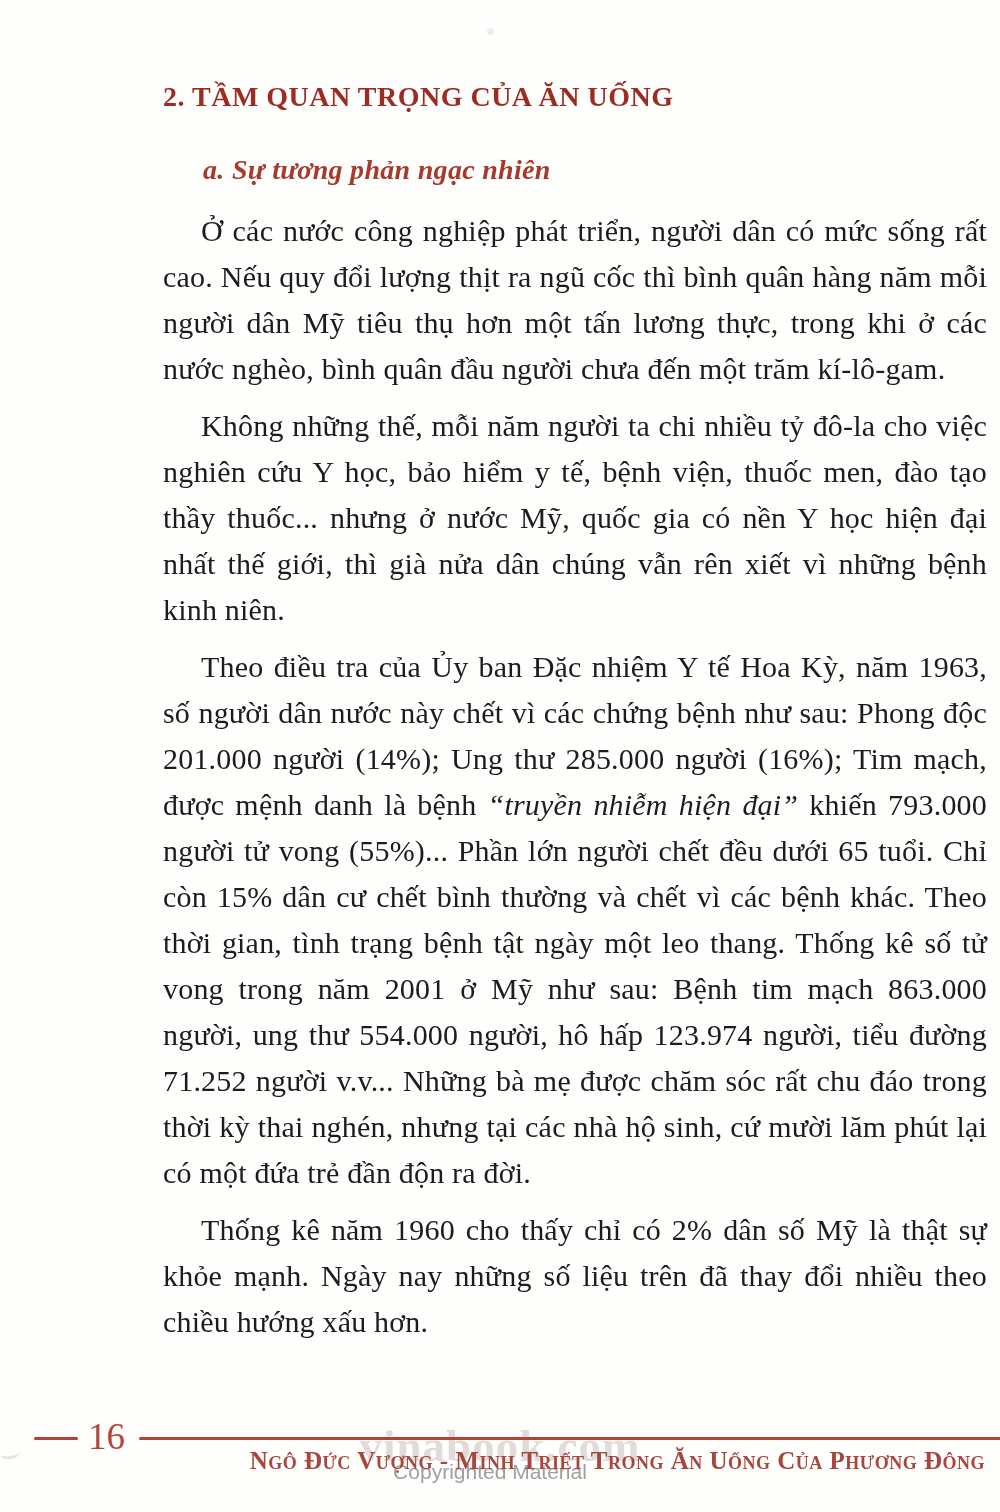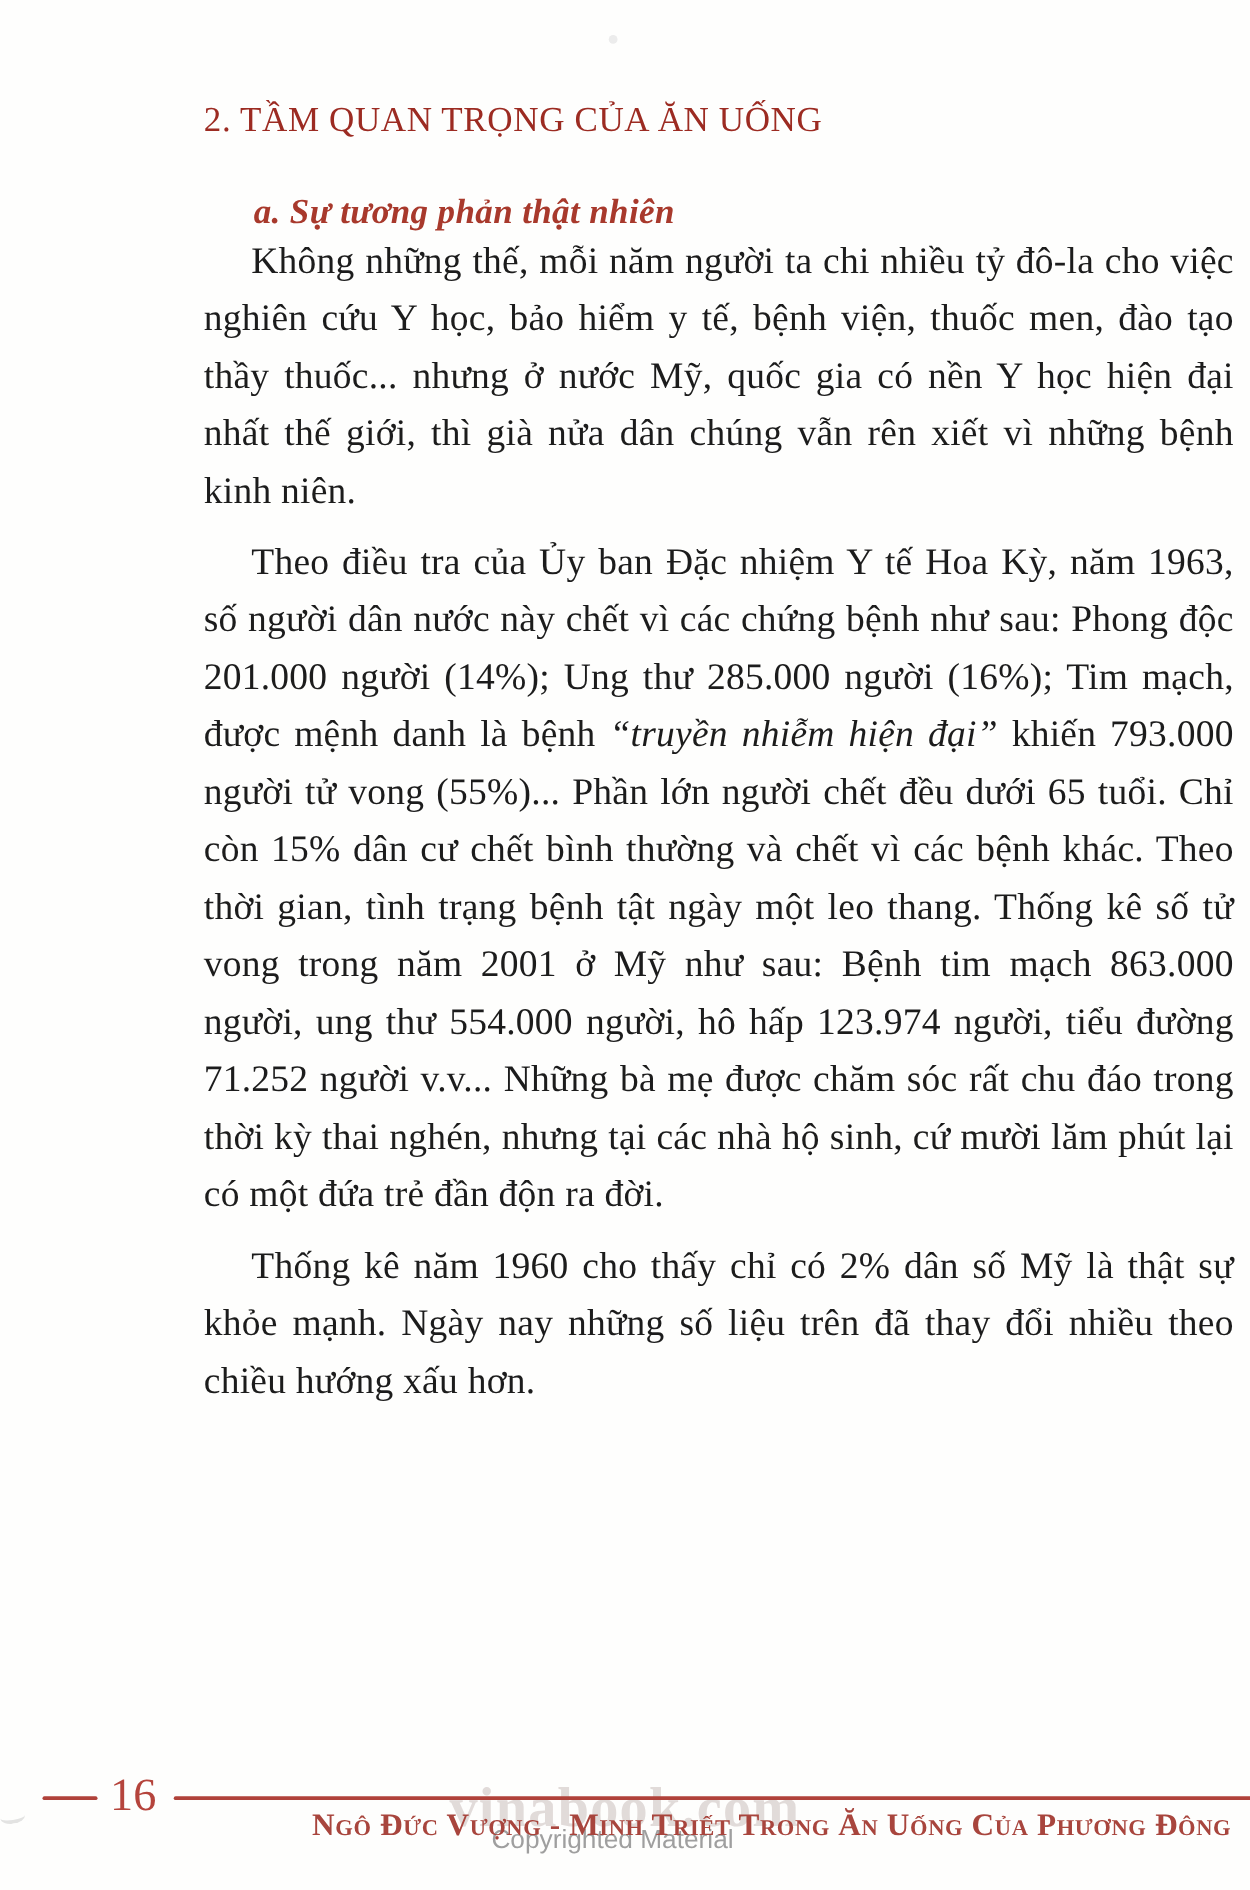--- a/index.html
+++ b/index.html
@@ -9,21 +9,21 @@
   }
   html,body{margin:0;padding:0;background:#ffffff;}
   .page{
     position:relative; width:1000px; height:1512px; background:#fefefd;
     font-family:"Liberation Serif","DejaVu Serif",serif; color:var(--body-ink);
     overflow:hidden;
   }
   .speck{position:absolute;left:487px;top:28px;width:7px;height:7px;border-radius:50%;background:#ececec;}
   .content{position:absolute;left:163px;top:80px;width:824px;}
   h1.heading{
-    margin:0; font-size:28px; line-height:34px; font-weight:400;
+    margin:0; font-size:28px; line-height:34px; font-weight:700;
     color:var(--heading-red); letter-spacing:.5px;
   }
   h2.subheading{
     margin:40px 0 0 40px; font-size:28px; line-height:32px; font-style:italic;
     font-weight:700; color:var(--subheading-red); letter-spacing:.3px;
   }
   p.body{
     margin:0; padding:0; font-size:30px; line-height:46px; text-align:justify;
     text-indent:38px; color:var(--body-ink); letter-spacing:.2px;
   }
@@ -62,22 +62,23 @@
 </style>
 </head>
 <body>
 
 <div class="page">
 
   <div class="speck"></div>
 
   <div class="content">
     <h1 class="heading">2. TẦM QUAN TRỌNG CỦA ĂN UỐNG</h1>
-    <h2 class="subheading">a. Sự tương phản thật nhiên</h2>
+    <h2 class="subheading">a. Sự tương phản ngạc nhiên</h2>
 
+    <p class="body first">Ở các nước công nghiệp phát triển, người dân có mức sống rất cao. Nếu quy đổi lượng thịt ra ngũ cốc thì bình quân hàng năm mỗi người dân Mỹ tiêu thụ hơn một tấn lương thực, trong khi ở các nước nghèo, bình quân đầu người chưa đến một trăm kí-lô-gam.</p>
     <p class="body">Không những thế, mỗi năm người ta chi nhiều tỷ đô-la cho việc nghiên cứu Y học, bảo hiểm y tế, bệnh viện, thuốc men, đào tạo thầy thuốc... nhưng ở nước Mỹ, quốc gia có nền Y học hiện đại nhất thế giới, thì già nửa dân chúng vẫn rên xiết vì những bệnh kinh niên.</p>
     <p class="body"><span>Theo điều tra của Ủy ban Đặc nhiệm Y tế Hoa Kỳ, năm 1963, số người dân nước này chết vì các chứng bệnh như sau: Phong độc 201.000 người (14%); Ung thư 285.000 người (16%); Tim mạch, được mệnh danh là bệnh </span><i class="em">“truyền nhiễm hiện đại”</i><span> khiến 793.000 người tử vong (55%)... Phần lớn người chết đều dưới 65 tuổi. Chỉ còn 15% dân cư chết bình thường và chết vì các bệnh khác. Theo thời gian, tình trạng bệnh tật ngày một leo thang. Thống kê số tử vong trong năm 2001 ở Mỹ như sau: Bệnh tim mạch 863.000 người, ung thư 554.000 người, hô hấp 123.974 người, tiểu đường 71.252 người v.v... Những bà mẹ được chăm sóc rất chu đáo trong thời kỳ thai nghén, nhưng tại các nhà hộ sinh, cứ mười lăm phút lại có một đứa trẻ đần độn ra đời.</span></p>
     <p class="body">Thống kê năm 1960 cho thấy chỉ có 2% dân số Mỹ là thật sự khỏe mạnh.  Ngày nay những số liệu trên đã thay đổi nhiều theo chiều hướng xấu hơn.</p>
   </div>
 
   <div class="wm-site">vinabook.com</div>
   <div class="wm-copy">Copyrighted Material</div>
 
   <div class="footer-row">
     <span class="dash"></span>

